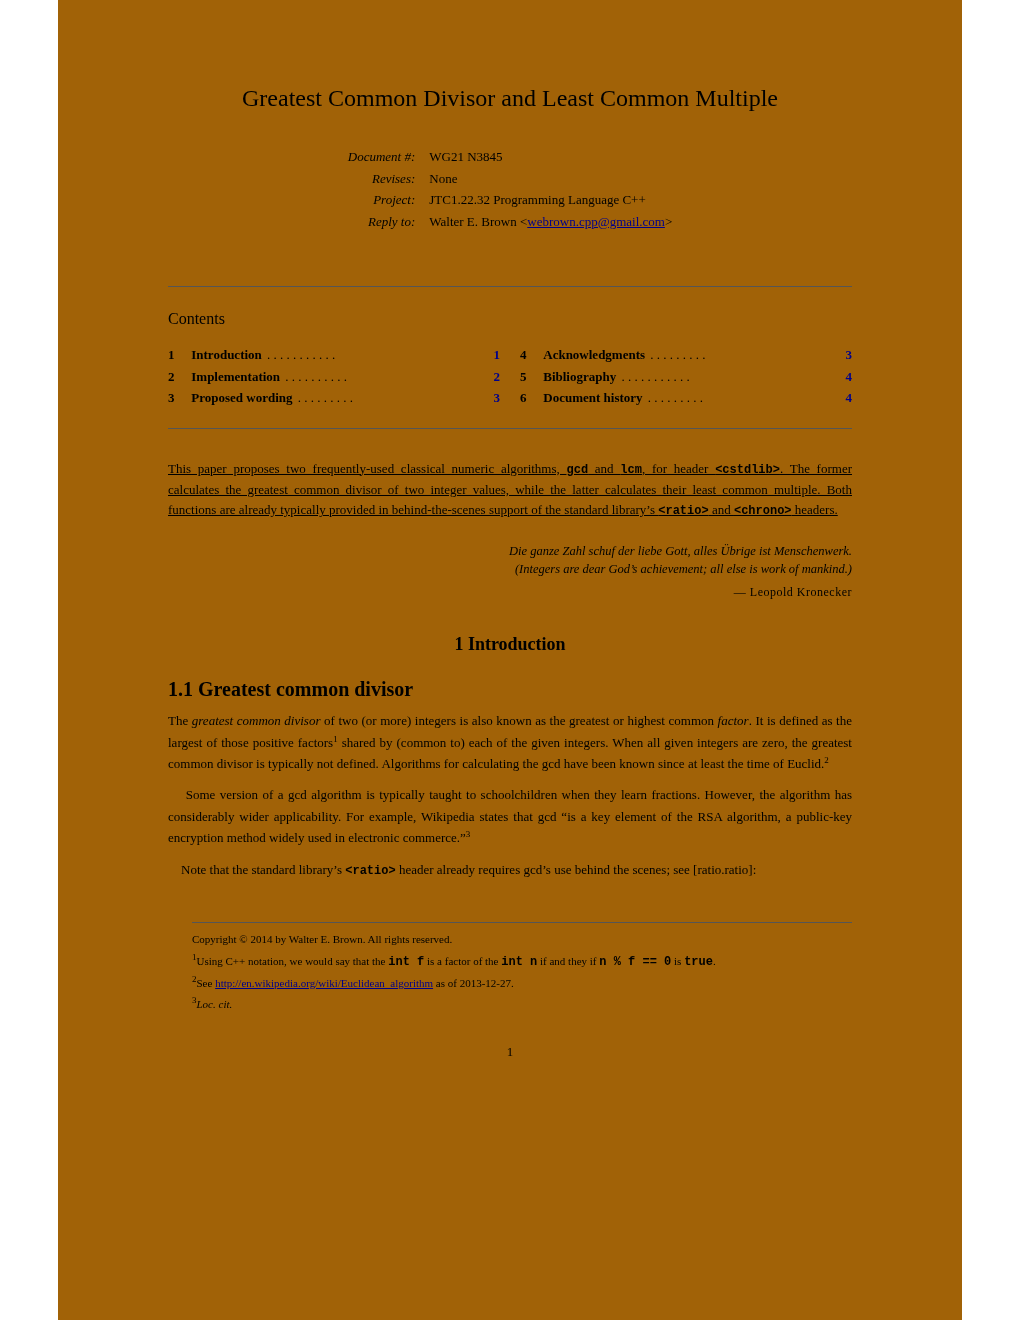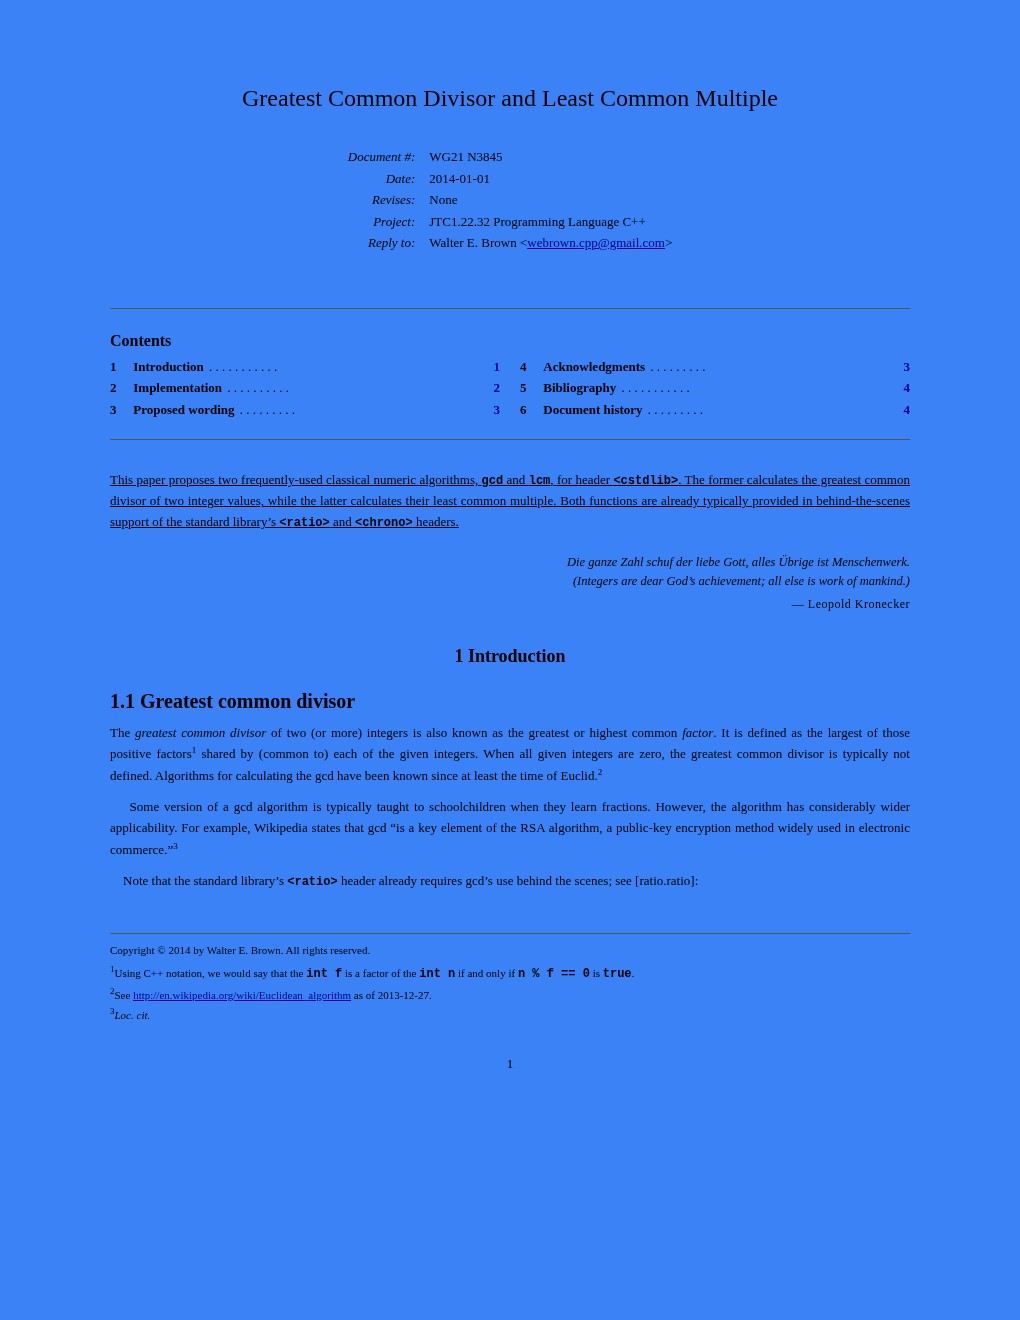--- a/index.html
+++ b/index.html
@@ -4,25 +4,25 @@
   <style>
     * { box-sizing: border-box; margin: 0; padding: 0; }
     body {
       background: #fff;
       color: #000;
       font-family: "Computer Modern", "Latin Modern", Georgia, serif;
       font-size: 13px;
       line-height: 1.5;
     }
     .page {
-      width: 1020px;
+      width: 904px;
       min-height: 1320px;
       margin: 0 auto;
       padding: 60px 110px 112px 110px;
-      background: #3b82f6;
+      background: #a16207;
       position: relative;
     }
     .doc-title {
       text-align: center;
       font-size: 24px;
       font-weight: normal;
       margin-bottom: 30px;
       margin-top: 20px;
       font-family: Georgia, serif;
     }
@@ -48,22 +48,22 @@
     .meta-email {
       color: #00008B;
     }
     hr.section-rule {
       border: none;
       border-top: 1.5px solid #555;
       margin: 20px 0;
     }
     .section-heading {
       font-size: 16px;
-      font-weight: bold;
-      margin-bottom: 4px;
+      font-weight: normal;
+      margin-bottom: 14px;
       margin-top: 10px;
     }
     .abstract-section {
       margin: 30px 0 20px 0;
     }
     .abstract-title {
       text-align: center;
       font-weight: bold;
       font-size: 13px;
       margin-bottom: 10px;
@@ -116,20 +116,21 @@
     sup {
       font-size: 9px;
       vertical-align: super;
       line-height: 0;
     }
     .footnote-area {
       border-top: 1px solid #555;
       padding-top: 8px;
       margin-top: 40px;
       font-size: 11px;
+      margin-left: 24px;
     }
     .footnote-copyright {
       margin-bottom: 6px;
       font-size: 11px;
     }
     .footnote-item {
       margin-bottom: 4px;
       font-size: 11px;
     }
     .footnote-item a, .meta-email, .footnote-link {
@@ -183,24 +184,20 @@
 <div class="page">
 
   <h1 class="doc-title">Greatest Common Divisor and Least Common Multiple</h1>
 
   <div class="meta-wrapper">
     <table class="meta-table">
       <tbody>
           <tr>
         <td>Document #:</td>
         <td>WG21 N3845</td>
-      </tr>
-      <tr>
-        <td>Date:</td>
-        <td>2014-01-01</td>
       </tr>
       <tr>
         <td>Revises:</td>
         <td>None</td>
       </tr>
       <tr>
         <td>Project:</td>
         <td>JTC1.22.32 Programming Language C++</td>
       </tr>
       <tr>
@@ -287,21 +284,21 @@
 
   <p class="body-text">
     &nbsp;&nbsp;&nbsp;&nbsp;<span>Note that the standard library’s </span><code class="inline-code">&lt;ratio&gt;</code><span> header already requires gcd’s use behind the scenes; see [ratio.ratio]:</span>
   </p>
 
   <div class="footnote-area">
     <p class="footnote-copyright">
       <span>Copyright © 2014 by Walter E. Brown. All rights reserved.</span>
     </p>
     <p class="footnote-item">
-      <sup>1</sup><span>Using C++ notation, we would say that the </span><code class="inline-code">int f</code><span> is a factor of the </span><code class="inline-code">int n</code><span> if and only if </span><code class="inline-code">n % f == 0</code><span> is </span><code class="inline-code">true</code><span>.</span>
+      <sup>1</sup><span>Using C++ notation, we would say that the </span><code class="inline-code">int f</code><span> is a factor of the </span><code class="inline-code">int n</code><span> if and they if </span><code class="inline-code">n % f == 0</code><span> is </span><code class="inline-code">true</code><span>.</span>
     </p>
     <p class="footnote-item">
       <sup>2</sup><span>See </span><a class="footnote-link">http://en.wikipedia.org/wiki/Euclidean_algorithm</a><span> as of 2013-12-27.</span>
     </p>
     <p class="footnote-item">
       <sup>3</sup><em>Loc. cit.</em>
     </p>
   </div>
 
   <div class="page-number">1</div>

